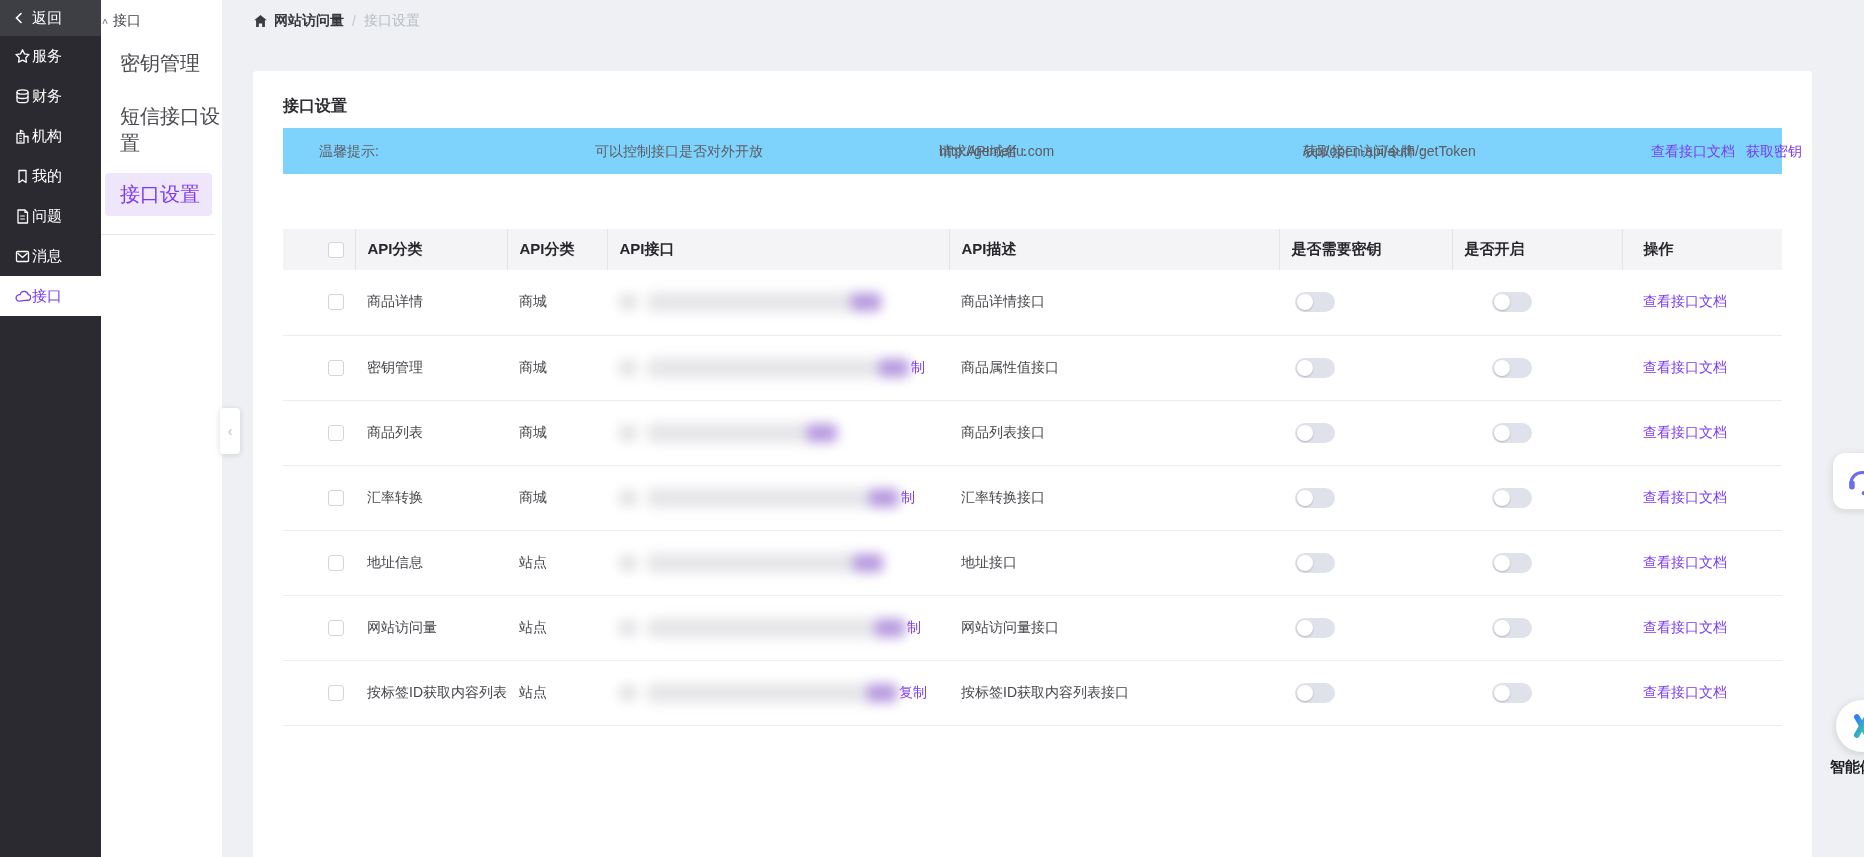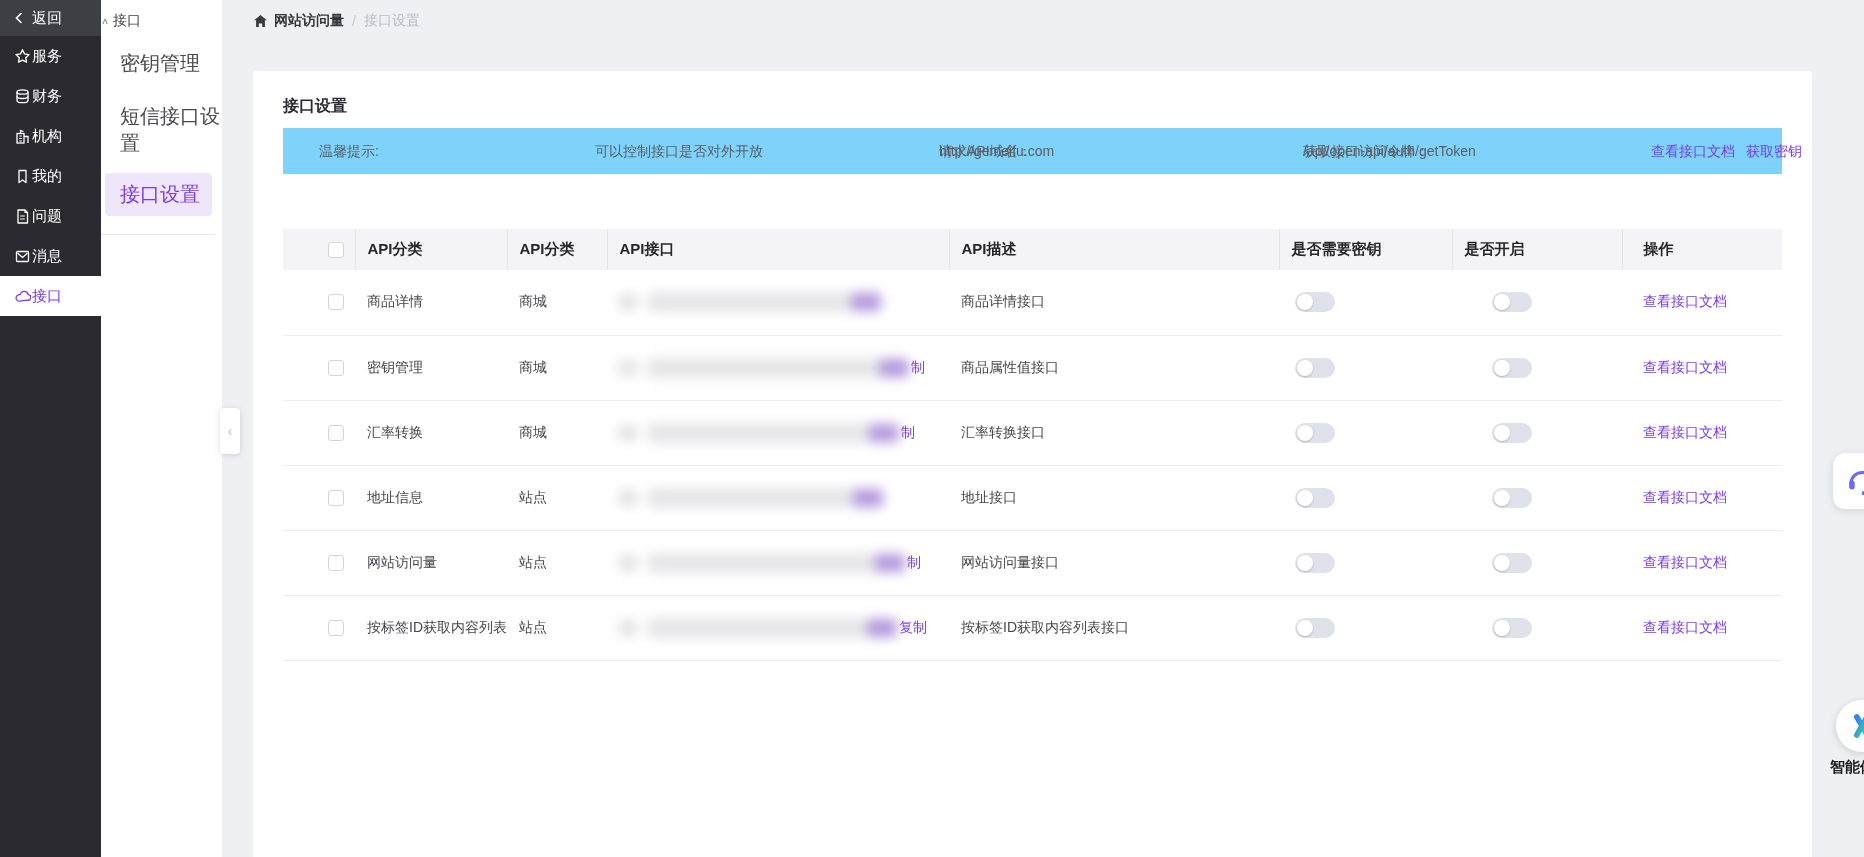--- a/index.html
+++ b/index.html
@@ -252,20 +252,48 @@
                 <div class="api-blur">
                   <div class="blurwrap">
                     <span class="blur-lead"></span>
                     <span class="blur-bar" style="width: 258px;"></span>
                     <span class="blur-blob"></span>
                   </div>
                   <span class="copy-text">制</span>
                 </div>
               </td>
               <td class="c-desc">商品属性值接口</td>
+              <td class="c-key">
+                <div class="toggle">
+                  <div class="knob"></div>
+                </div>
+              </td>
+              <td class="c-open">
+                <div class="toggle">
+                  <div class="knob"></div>
+                </div>
+              </td>
+              <td class="c-op"><span class="op-link">查看接口文档</span></td>
+            </tr>
+            <tr>
+              <td class="c-check">
+                <div class="checkbox"></div>
+              </td>
+              <td class="c-name">商品列表</td>
+              <td class="c-cat">商城</td>
+              <td class="c-api">
+                <div class="api-blur">
+                  <div class="blurwrap">
+                    <span class="blur-lead"></span>
+                    <span class="blur-bar" style="width: 186px;"></span>
+                    <span class="blur-blob"></span>
+                  </div>
+                </div>
+              </td>
+              <td class="c-desc">商品列表接口</td>
               <td class="c-key">
                 <div class="toggle">
                   <div class="knob"></div>
                 </div>
               </td>
               <td class="c-open">
                 <div class="toggle">
                   <div class="knob"></div>
                 </div>
               </td>

